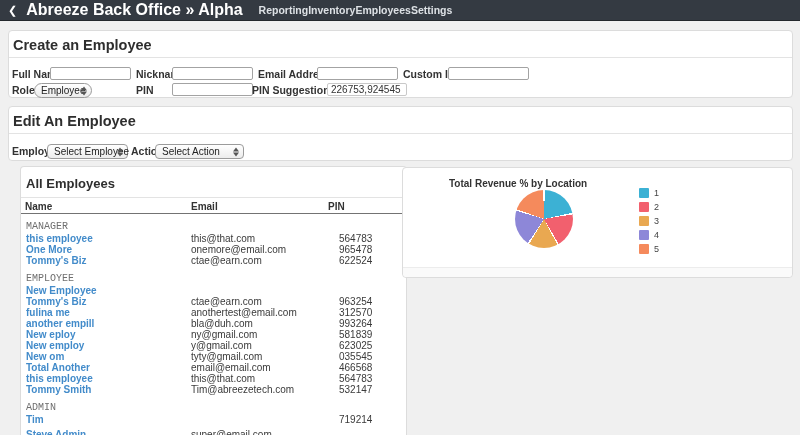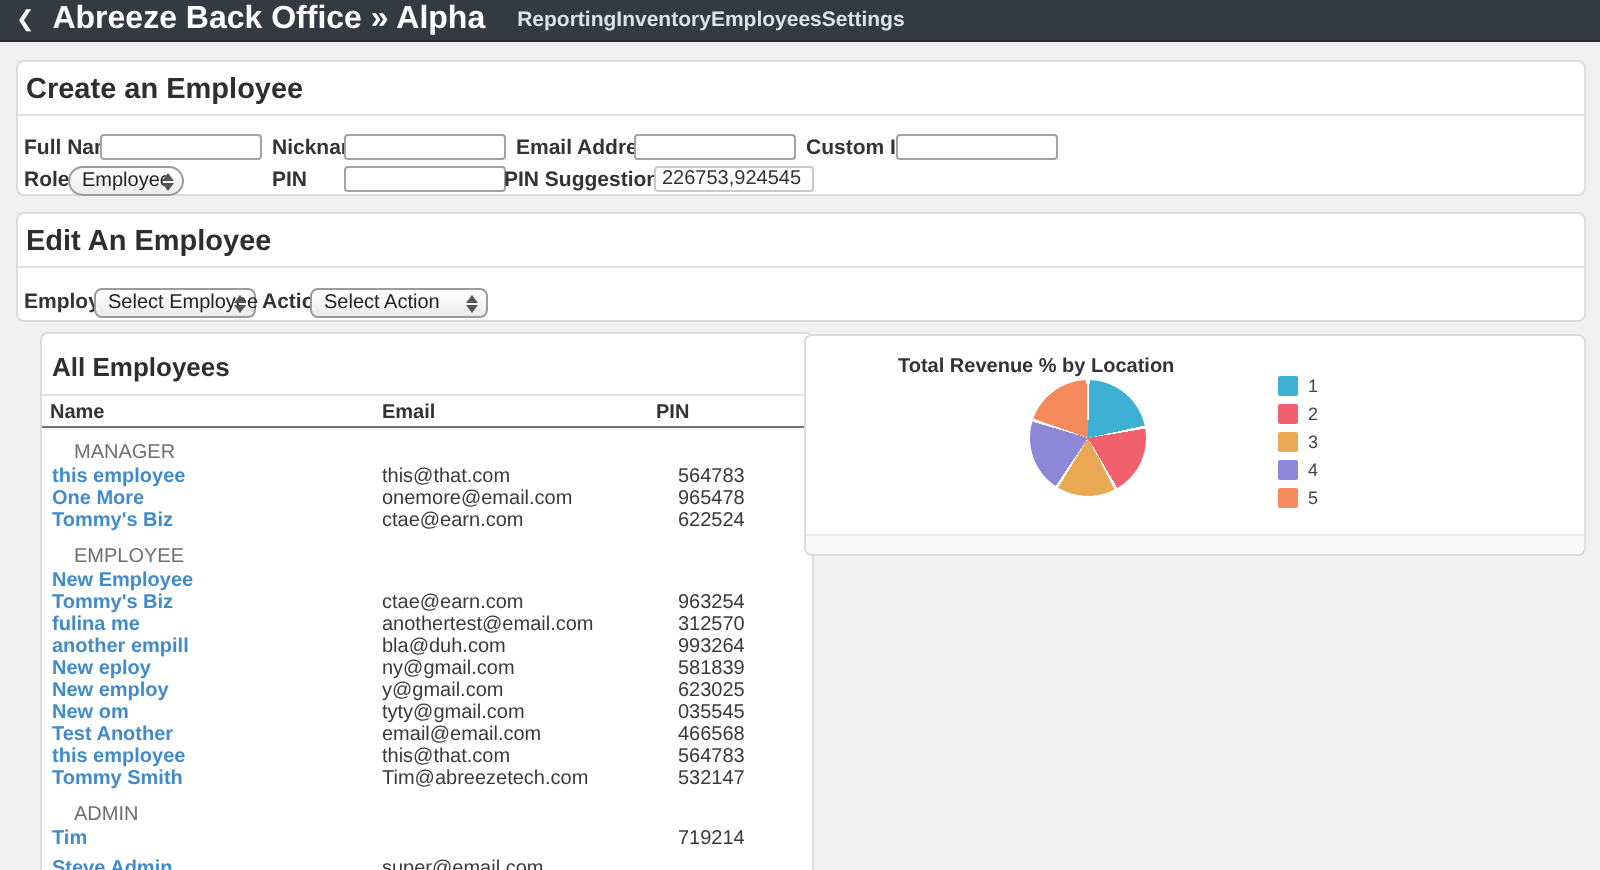--- a/index.html
+++ b/index.html
@@ -26,21 +26,21 @@
   .tri-up{width:0;height:0;border-left:3px solid transparent;border-right:3px solid transparent;border-bottom:4px solid #555;}
   .tri-down{width:0;height:0;border-left:3px solid transparent;border-right:3px solid transparent;border-top:4px solid #555;}
   .btn{position:absolute;height:15px;border:1px solid #9e9e9e;border-radius:3px;background:linear-gradient(#fefefe,#e4e4e4);font-size:10px;line-height:13px;padding:11px 6px;box-sizing:border-box;color:#222;font-family:"Liberation Sans",sans-serif;cursor:pointer;margin-top:48px;}
 
   
   .emp-panel{overflow:hidden;}
   .emp-heading{height:31px;border-bottom:1px solid #e3e3e3;box-sizing:border-box;padding:9px 0 0 5px;font-size:13px;font-weight:600;color:#2e2e2e;}
   .thead-row{position:relative;height:15px;border-bottom:1px solid #737373;}
   .th{position:absolute;top:3px;font-size:10px;font-weight:bold;color:#333;}
   .th.c-name{left:4px;} .th.c-email{left:170px;} .th.c-pin{left:307px;}
-  .group-header{margin-top:7px;height:12px;padding-left:16px;font-size:10px;color:#6f6f6f;line-height:12px;}
+  .group-header{margin-top:7px;height:12px;padding-left:5px;font-size:10px;color:#6f6f6f;line-height:12px;font-family:Liberation Mono, monospace;}
   .emp-row{position:relative;height:11px;}
   .group:last-child .emp-row:last-child{margin-top:4px;}
   .cell{position:absolute;top:0;font-size:10px;line-height:11px;white-space:nowrap;color:#3a3a3a;}
   .cell.c-name{left:5px;} .cell.c-email{left:170px;} .cell.c-pin{left:318px;}
   .link{color:#428bca;font-weight:bold;cursor:pointer;}
 
   
   .chart-panel .chart-title{position:absolute;left:46px;top:10px;font-size:10px;font-weight:bold;color:#333;}
   .pie{position:absolute;left:112px;top:22px;width:58px;height:58px;border-radius:50%;}
   .legend{position:absolute;left:236px;top:20px;}
@@ -174,21 +174,21 @@
             <span class="cell c-name link">New employ</span>
             <span class="cell c-email">y@gmail.com</span>
             <span class="cell c-pin">623025</span>
           </div>
           <div class="emp-row">
             <span class="cell c-name link">New om</span>
             <span class="cell c-email">tyty@gmail.com</span>
             <span class="cell c-pin">035545</span>
           </div>
           <div class="emp-row">
-            <span class="cell c-name link">Test Another</span>
+            <span class="cell c-name link">Total Another</span>
             <span class="cell c-email">email@email.com</span>
             <span class="cell c-pin">466568</span>
           </div>
           <div class="emp-row">
             <span class="cell c-name link">this employee</span>
             <span class="cell c-email">this@that.com</span>
             <span class="cell c-pin">564783</span>
           </div>
           <div class="emp-row">
             <span class="cell c-name link">Tommy Smith</span>

